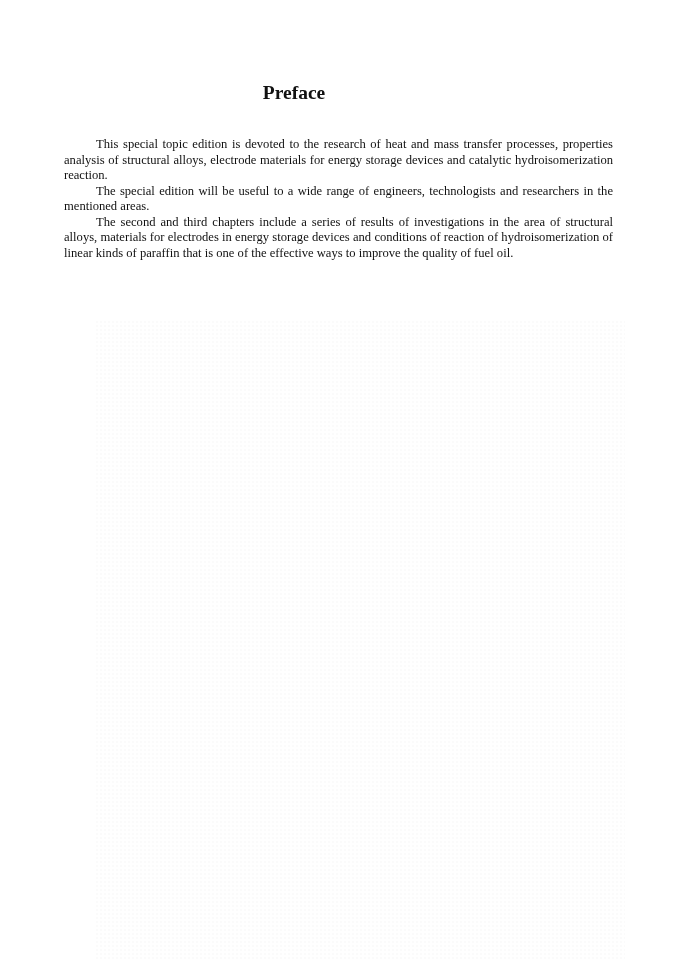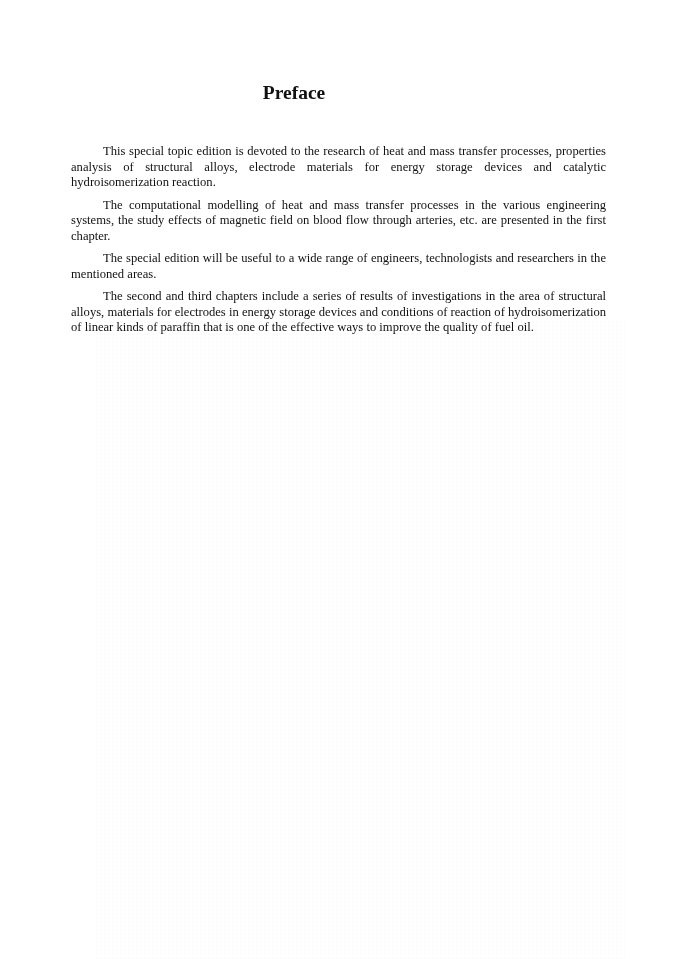--- a/index.html
+++ b/index.html
@@ -40,30 +40,29 @@
     }
     .body-text {
       position: absolute;
       left: 64px;
       top: 137px;
       width: 549px;
       font-size: 12.6px;
       line-height: 15.5px;
     }
     .body-text p {
-      margin: 7px;
+      margin: 0;
       text-align: justify;
       text-indent: 32px;
     }
   </style>
 </head>
 <body>
 
 <div class="watermark"></div>
 
 <h1 class="title">Preface</h1>
 
 <div class="body-text">
   <p>This special topic edition is devoted to the research of heat and mass transfer processes, properties analysis of structural alloys, electrode materials for energy storage devices and catalytic hydroisomerization reaction.</p>
-  <p>The computational modelling of heat and mass transfer processes in the various engineering systems, the study effects of magnetic field on blood flow through arteries, etc. are presented in the first chapter.</p>
   <p>The special edition will be useful to a wide range of engineers, technologists and researchers in the mentioned areas.</p>
   <p>The second and third chapters include a series of results of investigations in the area of structural alloys, materials for electrodes in energy storage devices and conditions of reaction of hydroisomerization of linear kinds of paraffin that is one of the effective ways to improve the quality of fuel oil.</p>
 </div>
 
 </body></html>

